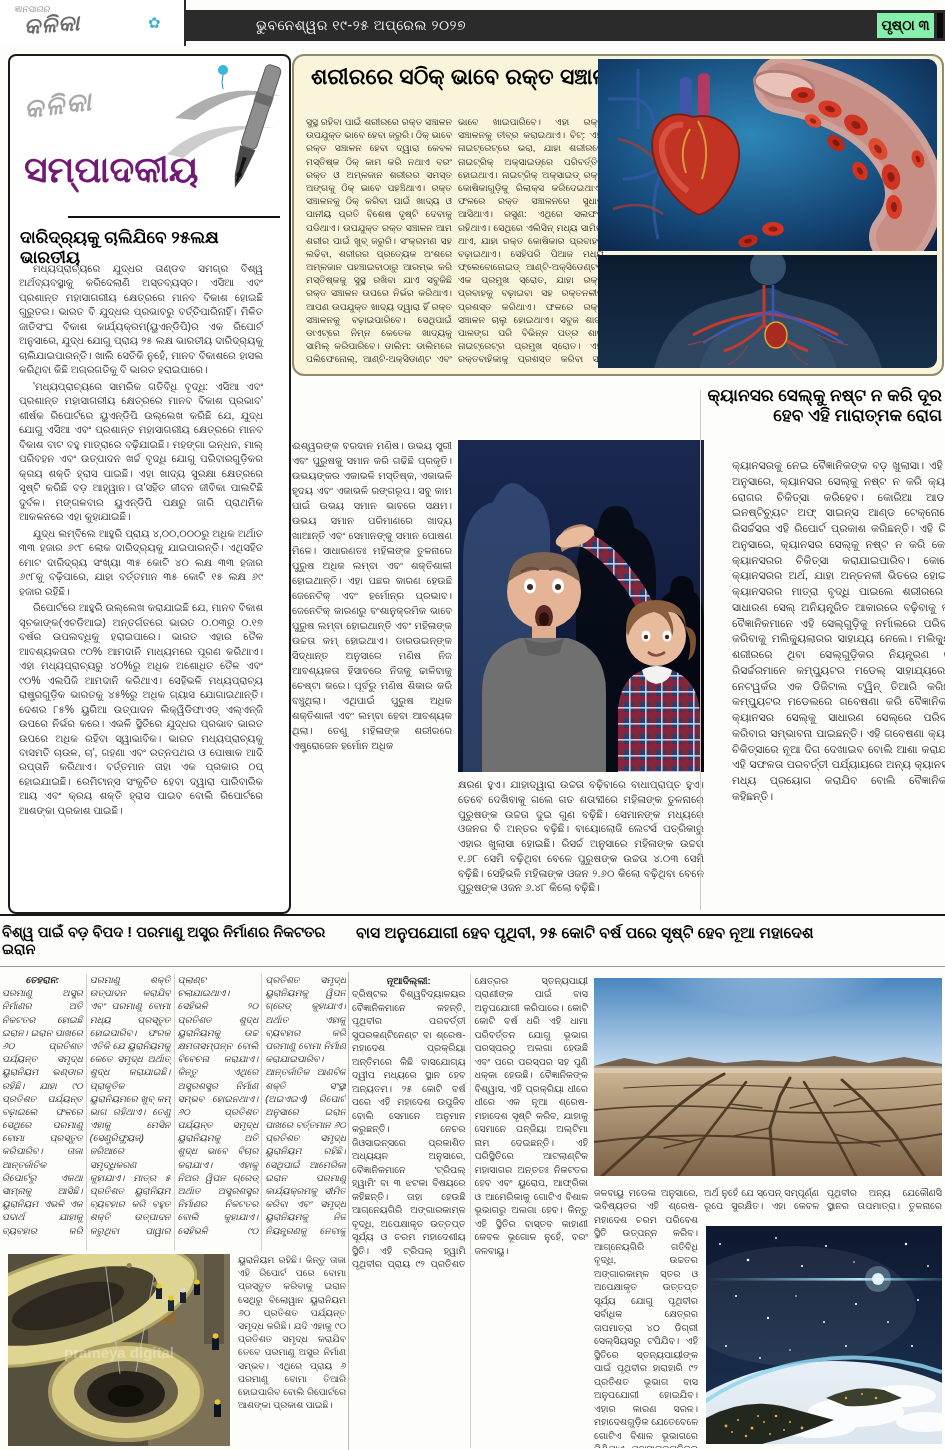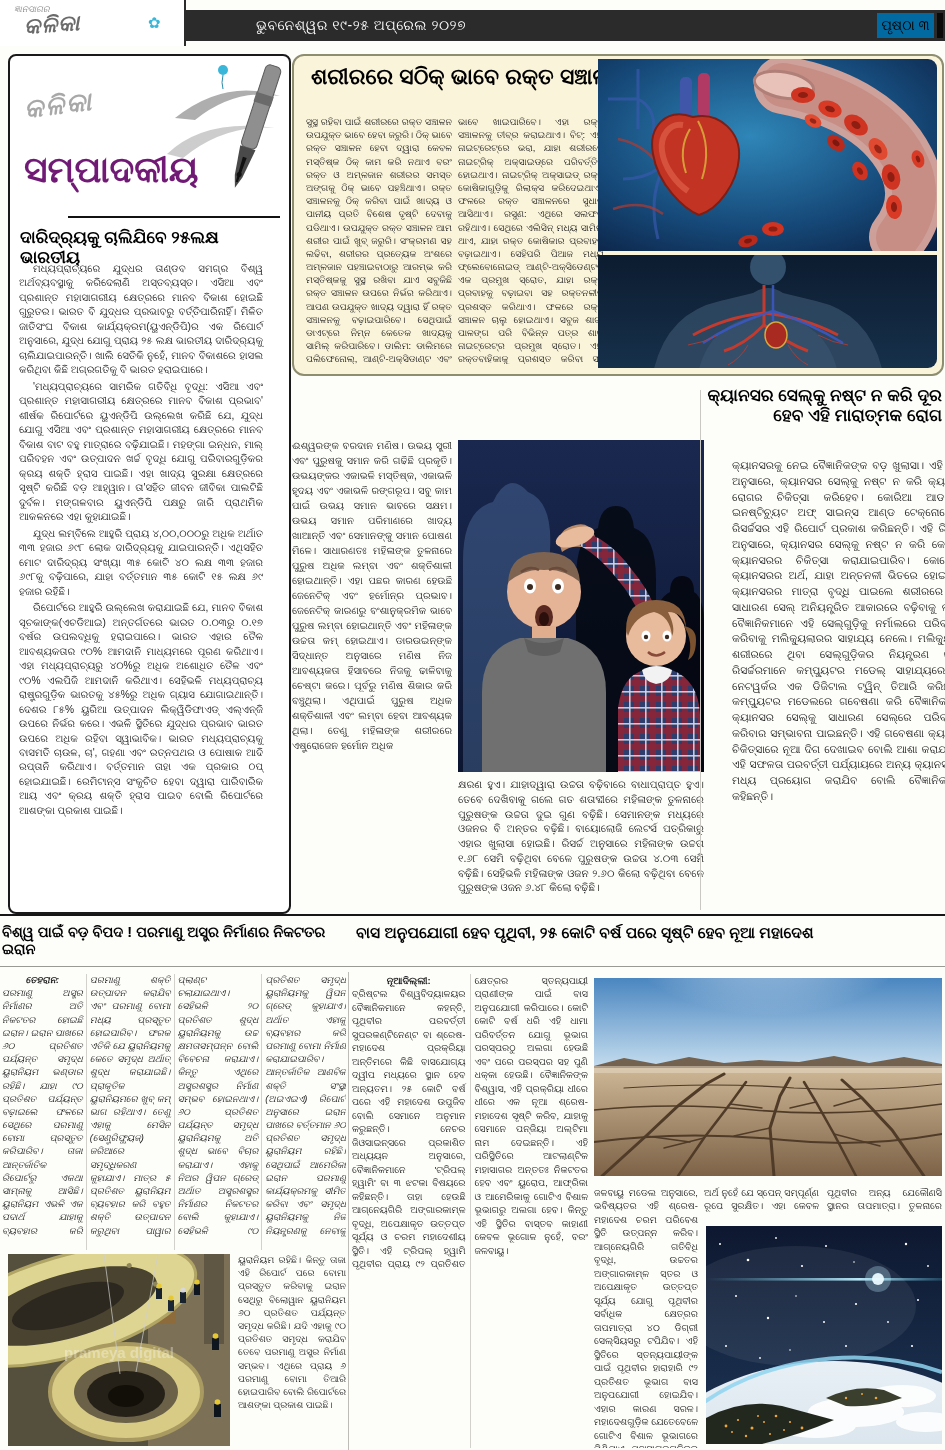--- a/index.html
+++ b/index.html
@@ -9,22 +9,22 @@
   .bt{text-align:justify;color:#1d1d1d;overflow:hidden;line-height:1.42;word-break:break-word;}
   .hl{font-weight:bold;color:#000;line-height:1.2;}
   
   .topbar{left:0;top:10px;width:945px;height:31px;background:#2b2b2b;}
   .logobox{left:0;top:0;width:184px;height:46px;background:#ffffff;border-right:2px solid #2b2b2b;}
   .logo-sub{position:absolute;left:14px;top:4px;font-size:9px;color:#8a8a8a;font-style:italic;text-align:center;}
   .logo-main{position:absolute;left:24px;top:12px;font-size:22px;color:#6b6b6b;font-weight:bold;
              font-style:italic;transform:rotate(-4deg);letter-spacing:1px;}
   .logo-flower{position:absolute;left:148px;top:14px;color:#3ab6d8;font-size:15px;}
   .dateline-top{left:256px;top:17px;color:#ffffff;font-size:14px;letter-spacing:.5px;}
-  .pagebadge{left:877px;top:13px;width:57px;height:25px;background:#0369a1;color:#000;
-             font-weight:normal;font-size:14px;text-align:center;line-height:25px;}
+  .pagebadge{left:877px;top:13px;width:57px;height:25px;background:#86efac;color:#000;
+             font-weight:bold;font-size:14px;text-align:center;line-height:25px;}
   .badgebar{left:937px;top:13px;width:6px;height:25px;background:#0a0a0a;}
   
   .edbox{left:8px;top:54px;width:279px;height:856px;border:2px solid #1a1a1a;border-radius:8px;background:#fff;}
   .ed-script{position:absolute;left:14px;top:34px;font-size:26px;font-weight:bold;font-style:italic;
              color:#9a9a9a;transform:rotate(-7deg);letter-spacing:2px;opacity:.85;}
   .ed-title{position:absolute;left:14px;top:92px;font-size:36px;font-weight:bold;color:#701a75;}
   .ed-rule{position:absolute;left:58px;top:160px;width:212px;height:0;border-top:2px solid #111;}
   .ed-head{position:absolute;left:10px;top:172px;width:258px;font-size:17px;}
   .ed-body{position:absolute;left:9px;top:206px;width:261px;height:642px;font-size:10.2px;}
   .ed-body p{margin:0 17px 2px 0;text-indent:14px;}

